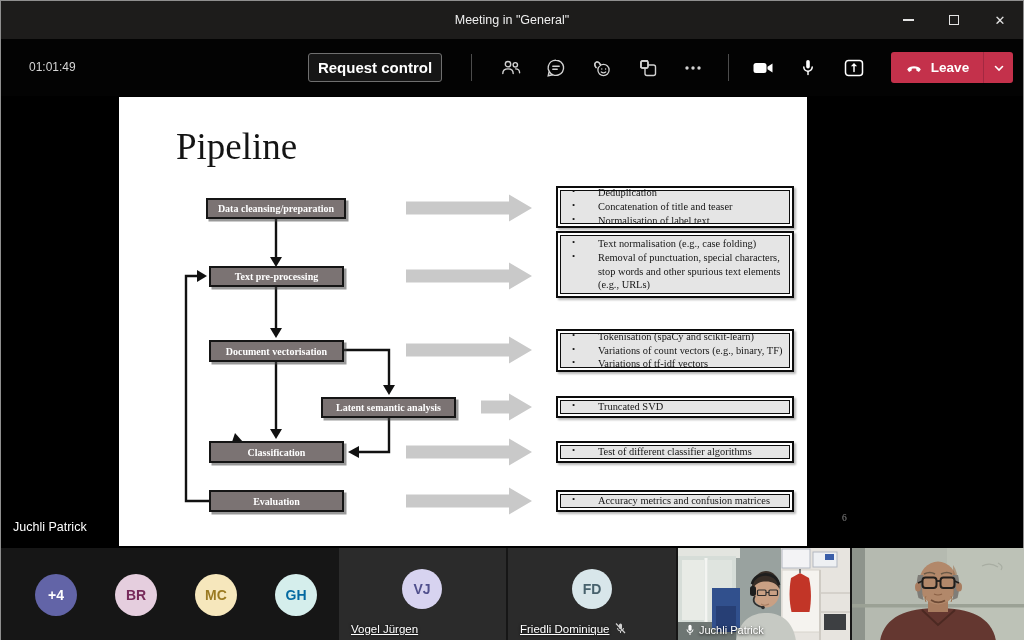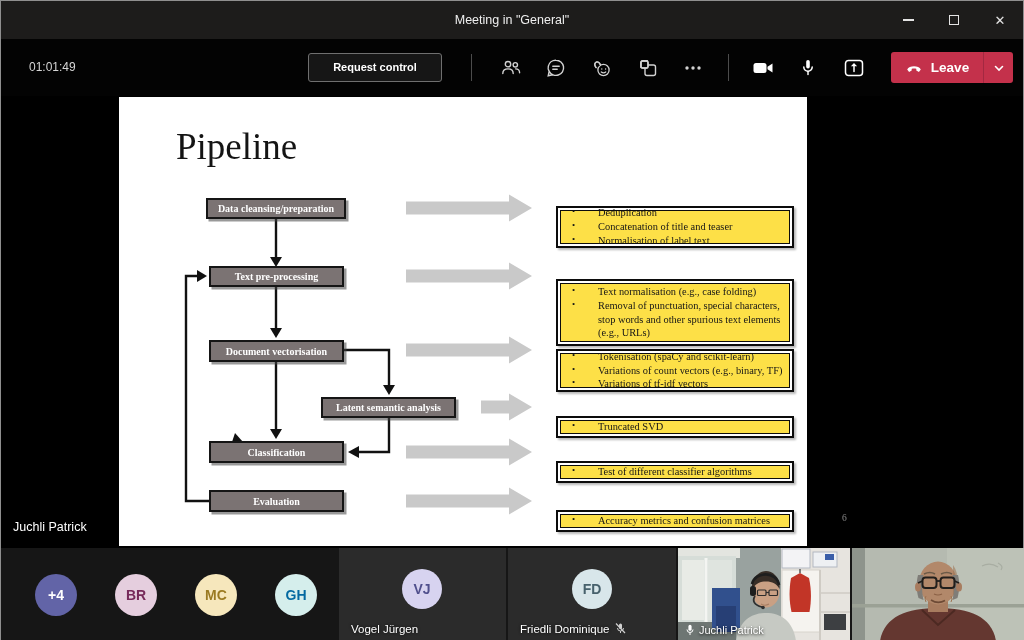--- a/index.html
+++ b/index.html
@@ -11,47 +11,47 @@
   .titlebar { position:absolute; left:0; top:0; width:100%; height:38px; background:#1d1c1b; }
   .titlebar .title { position:absolute; left:0; right:0; top:0; height:38px; line-height:38px; text-align:center; color:#efefef; font-size:12.5px; }
   .win-btn { position:absolute; top:0; width:46px; height:38px; display:flex; align-items:center; justify-content:center; color:#e4e4e4; }
   .win-min { right:92px; } .win-max { right:46px; } .win-close { right:0; font-size:13px; }
   .win-min i { display:block; width:11px; height:1.4px; background:#e4e4e4; }
   .win-max i { display:block; width:10px; height:10px; border:1.4px solid #e4e4e4; }
 
   
   .toolbar { position:absolute; left:0; top:38px; width:100%; height:57px; background:#030303; }
   .timer { position:absolute; left:28px; top:0; height:57px; line-height:57px; color:#d6d6d6; font-size:12px; }
-  .req-btn { position:absolute; left:307px; top:14px; width:134px; height:29px; background:#161616; border:1px solid #6f6f6f; border-radius:3px; color:#fff; font-size:11px; font-weight:700; text-align:center; line-height:27px; cursor:pointer; }
+  .req-btn { position:absolute; left:307px; top:14px; width:134px; height:29px; background:#161616; border:1px solid #6f6f6f; border-radius:3px; color:#fff; font-size:15px; font-weight:700; text-align:center; line-height:27px; cursor:pointer; }
   .tb-divider { position:absolute; top:15px; width:1px; height:27px; background:#4c4c4c; }
   .icon-btn { position:absolute; top:13px; width:32px; height:32px; display:flex; align-items:center; justify-content:center; cursor:pointer; }
   .icon-btn svg { display:block; }
   .leave-btn { position:absolute; left:890px; top:13px; width:122px; height:31px; background:#c4314b; border-radius:3px; display:flex; align-items:stretch; cursor:pointer; }
   .leave-main { flex:1; display:flex; align-items:center; justify-content:center; gap:8px; color:#fff; font-size:13.5px; font-weight:700; }
   .leave-sep { width:1px; background:#a32841; }
   .leave-caret { width:29px; display:flex; align-items:center; justify-content:center; }
 
   
   .stage { position:absolute; left:0; top:95px; width:100%; height:452px; background:#000; }
   .presenter-label { position:absolute; left:12px; top:424px; color:#fff; font-size:12.5px; }
   .slide { position:absolute; left:118px; top:1px; width:688px; height:449px; background:#fff; color:#161616; }
   .slide-title { position:absolute; left:57px; top:28px; font-family:"Liberation Serif", serif; font-size:37px; color:#141414; }
   .flow-node { position:absolute; background:#7b7373; border:2px solid #151515; box-shadow:2.5px 2.5px 0 rgba(70,70,70,.55); color:#fff; font-family:"Liberation Serif", serif; font-weight:700; font-size:10px; display:flex; align-items:center; justify-content:center; text-align:center; }
-  .dbox { position:absolute; left:437px; width:238px; background:#fde047; border:2px solid #0c0c0c; box-shadow: inset 0 0 0 2px #fff, inset 0 0 0 3px #0c0c0c, 2px 2px 2px rgba(0,0,0,.28); display:flex; flex-direction:column; justify-content:center; padding:3px 6px 3px 4px;margin-top:20px; }
+  .dbox { position:absolute; left:437px; width:238px; background:#e5e5e5; border:2px solid #0c0c0c; box-shadow: inset 0 0 0 2px #fff, inset 0 0 0 3px #0c0c0c, 2px 2px 2px rgba(0,0,0,.28); display:flex; flex-direction:column; justify-content:center; padding:3px 6px 3px 4px; }
   .bullet { display:flex; font-family:"Liberation Serif", serif; font-size:10.4px; line-height:1.32; color:#161616; }
   .bullet::before { content:"•"; flex:0 0 26px; padding-left:10px; font-size:9px; }
   .page-num { position:absolute; left:723px; top:416px; font-family:"Liberation Serif", serif; font-size:9.5px; color:#8a8a8a; }
   .flow-svg { position:absolute; left:0; top:0; }
 
   
   .strip { position:absolute; left:0; top:547px; width:100%; height:93px; background:#161616; }
   .avatar { position:absolute; width:42px; height:42px; border-radius:50%; display:flex; align-items:center; justify-content:center; font-size:14px; font-weight:700; cursor:pointer; }
   .tile { position:absolute; top:0; height:93px; background:#2b2b2b; cursor:pointer; }
   .tile .avatar { width:40px; height:40px; }
-  .tile-name { position:absolute; left:12px; bottom:6px; color:#fff; font-size:11.5px; display:flex; align-items:center; gap:5px; text-shadow:0 0 3px rgba(0,0,0,.8); white-space:nowrap; }
+  .tile-name { position:absolute; left:12px; bottom:6px; color:#fff; font-size:11.5px; display:flex; align-items:center; gap:5px; text-shadow:0 0 3px rgba(0,0,0,.8); white-space:nowrap;text-decoration:underline; }
   .video-tile { position:absolute; top:0; height:93px; overflow:hidden; background:#333; cursor:pointer; }
   .video-tile svg { display:block; }
   .video-name { position:absolute; left:7px; bottom:5px; color:#fff; font-size:11px; display:flex; align-items:center; gap:4px; text-shadow:0 1px 3px rgba(0,0,0,.9); white-space:nowrap; }
 </style>
 </head>
 <body>
 
 <div class="window">
 
   <div class="titlebar">
@@ -191,21 +191,21 @@
       <div class="flow-node" style="left:90px; top:243px; width:135px; height:22px;">Document vectorisation</div>
       <div class="flow-node" style="left:202px; top:300px; width:135px; height:21px;">Latent semantic analysis</div>
       <div class="flow-node" style="left:90px; top:344px; width:135px; height:22px;">Classification</div>
       <div class="flow-node" style="left:90px; top:393px; width:135px; height:22px;">Evaluation</div>
 
       <div class="dbox" style="top:89px; height:42px;">
         <div class="bullet">Deduplication</div>
         <div class="bullet">Concatenation of title and teaser</div>
         <div class="bullet">Normalisation of label text</div>
       </div>
-      <div class="dbox" style="top:162px; height:67px;">
+      <div class="dbox" style="top:134px; height:67px;">
         <div class="bullet">Text normalisation (e.g., case folding)</div>
         <div class="bullet">Removal of punctuation, special characters, stop words and other spurious text elements (e.g., URLs)</div>
       </div>
       <div class="dbox" style="top:232px; height:43px;">
         <div class="bullet">Tokenisation (spaCy and scikit-learn)</div>
         <div class="bullet">Variations of count vectors (e.g., binary, TF)</div>
         <div class="bullet">Variations of tf-idf vectors</div>
       </div>
       <div class="dbox" style="top:299px; height:22px;">
         <div class="bullet">Truncated SVD</div>

